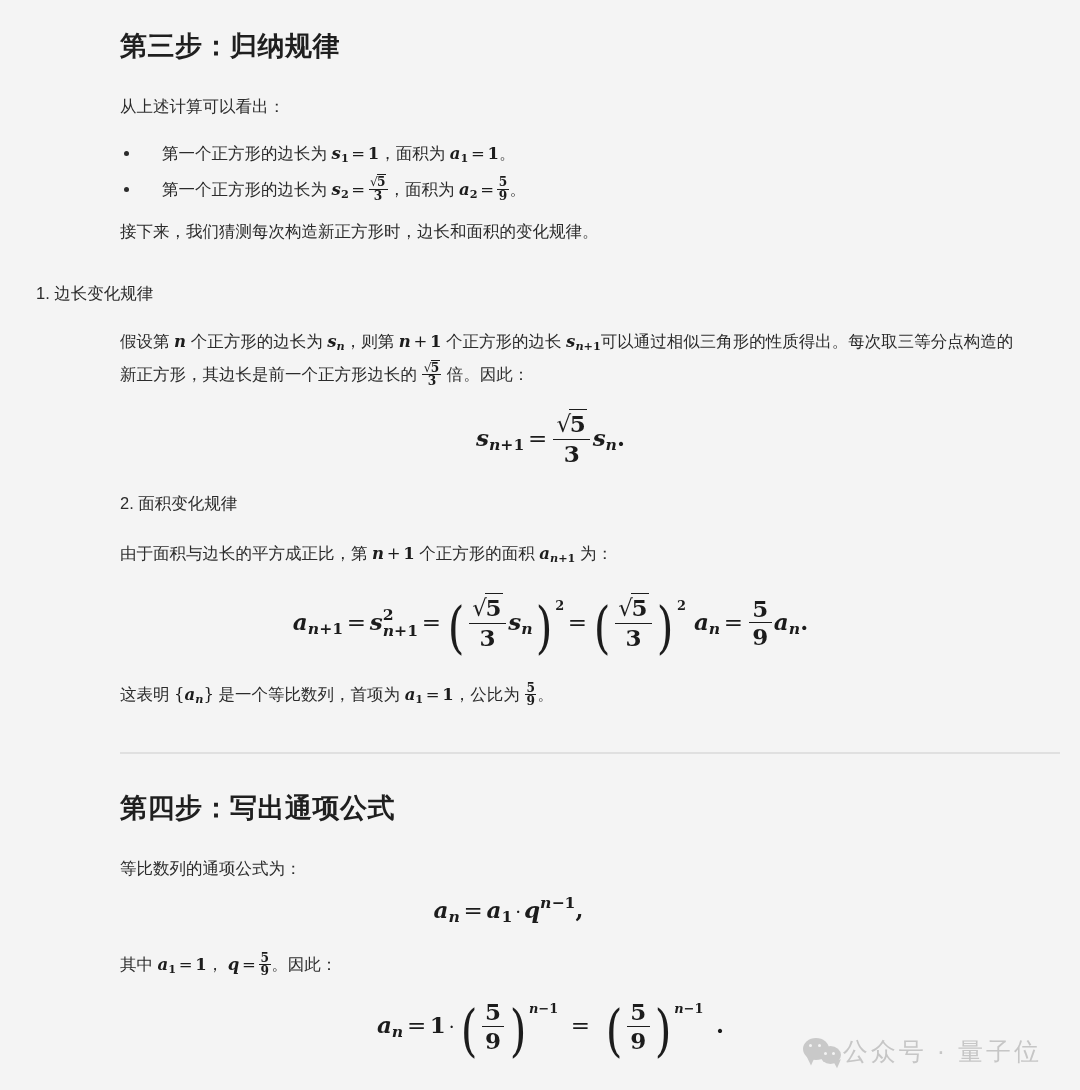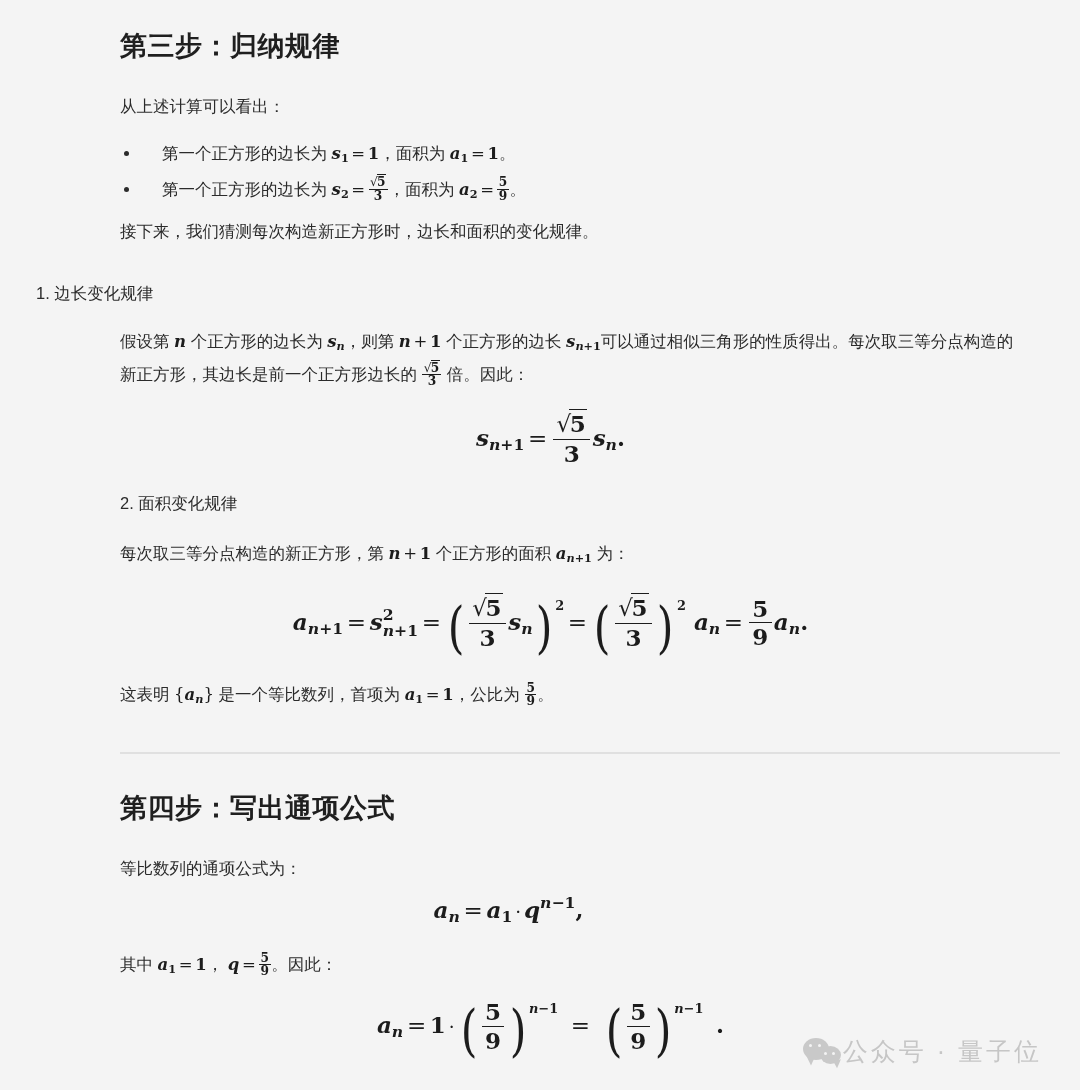--- a/index.html
+++ b/index.html
@@ -291,21 +291,21 @@
       <span class="m">s<span class="sub">n<span class="up">+1</span></span><span class="op">=</span><span class="bigfrac"><span class="num"><span class="rad"><span class="sign">√</span><span class="body">5</span></span></span><span class="den">3</span></span>s<span class="sub">n</span><span class="up">.</span></span>
     </div>
   </div>
 
   <div class="abs content" style="left:0; top:491px; right:0;">
     <div class="sub-head">2. 面积变化规律</div>
   </div>
 
   <div class="abs content" style="left:0; top:537px; right:0;">
     <p class="para">
-      <span>每次取三等分点构造的新正方形，第</span>
+      <span>由于面积与边长的平方成正比，第</span>
       <span class="m">n<span class="op">+</span><span class="up">1</span></span>
       <span>个正方形的面积</span>
       <span class="m">a<span class="sub">n<span class="up">+1</span></span></span>
       <span>为：</span>
     </p>
   </div>
 
   <div class="abs" style="left:0; top:596px; width:1080px;">
     <div class="display-eq">
       <span class="m">a<span class="sub">n<span class="up">+1</span></span><span class="op">=</span>s<span style="display:inline-block;vertical-align:middle;text-align:left;font-size:0.68em;line-height:1.0;position:relative;top:-0.08em;"><span style="display:block;"><span class="up">2</span></span><span style="display:block;">n<span class="up">+1</span></span></span><span class="op">=</span><span class="grp"><span class="paren">(</span><span style="display:inline-block;vertical-align:middle;"><span class="bigfrac"><span class="num"><span class="rad"><span class="sign">√</span><span class="body">5</span></span></span><span class="den">3</span></span>s<span class="sub">n</span></span><span class="paren">)</span><span class="exp"><span class="up">2</span></span></span><span class="op">=</span><span class="grp"><span class="paren">(</span><span style="display:inline-block;vertical-align:middle;"><span class="bigfrac"><span class="num"><span class="rad"><span class="sign">√</span><span class="body">5</span></span></span><span class="den">3</span></span></span><span class="paren">)</span><span class="exp"><span class="up">2</span></span></span>&nbsp;a<span class="sub">n</span><span class="op">=</span><span class="bigfrac"><span class="num">5</span><span class="den">9</span></span>a<span class="sub">n</span><span class="up">.</span></span>

